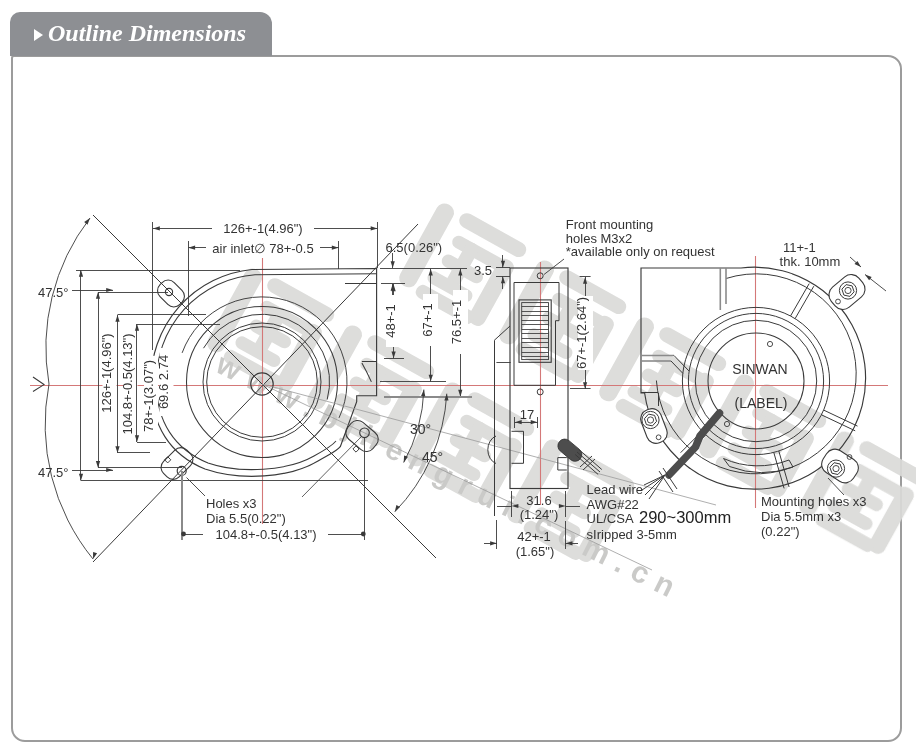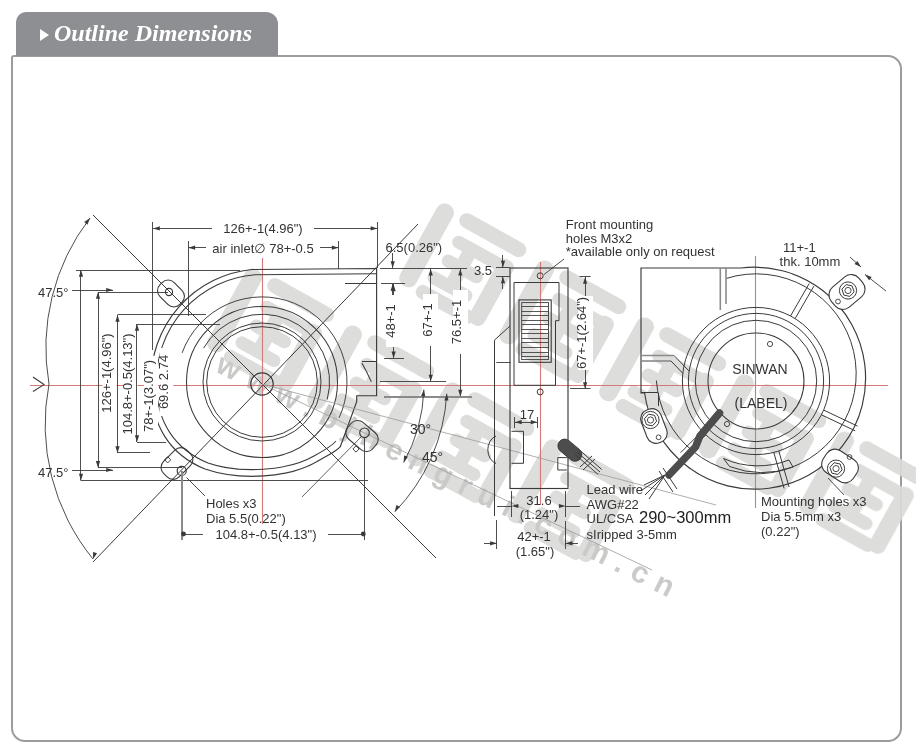--- a/index.html
+++ b/index.html
@@ -1,17 +1,17 @@
 <!DOCTYPE html>
 <html><head>
 <meta charset="utf-8">
 <style>
 html,body { margin:0; padding:0; background:#fff; width:916px; height:754px; overflow:hidden; }
 #page { position:relative; width:916px; height:754px; font-family:"Liberation Sans", sans-serif; }
-#tab { position:absolute; left:16px; top:12px; width:262px; height:44px; background:#8d8f93;
+#tab { position:absolute; left:10px; top:12px; width:262px; height:44px; background:#8d8f93;
        border-radius:10px 12px 0 0; }
 #tab .t { position:absolute; left:38px; top:8px; color:#fff; font-family:"Liberation Serif", serif;
           font-style:italic; font-weight:bold; font-size:24px; letter-spacing:0px; }
 #tab .arr { position:absolute; left:24px; top:17px; width:0; height:0;
             border-left:9px solid #fff; border-top:6px solid transparent; border-bottom:6px solid transparent; }
 #box { position:absolute; left:11px; top:55px; width:891px; height:687px; background:#fff;
        border:2px solid #9c9c9c; border-radius:3px 14px 14px 14px; box-sizing:border-box; }
 svg { position:absolute; left:0; top:0; }
 </style>
 </head>

